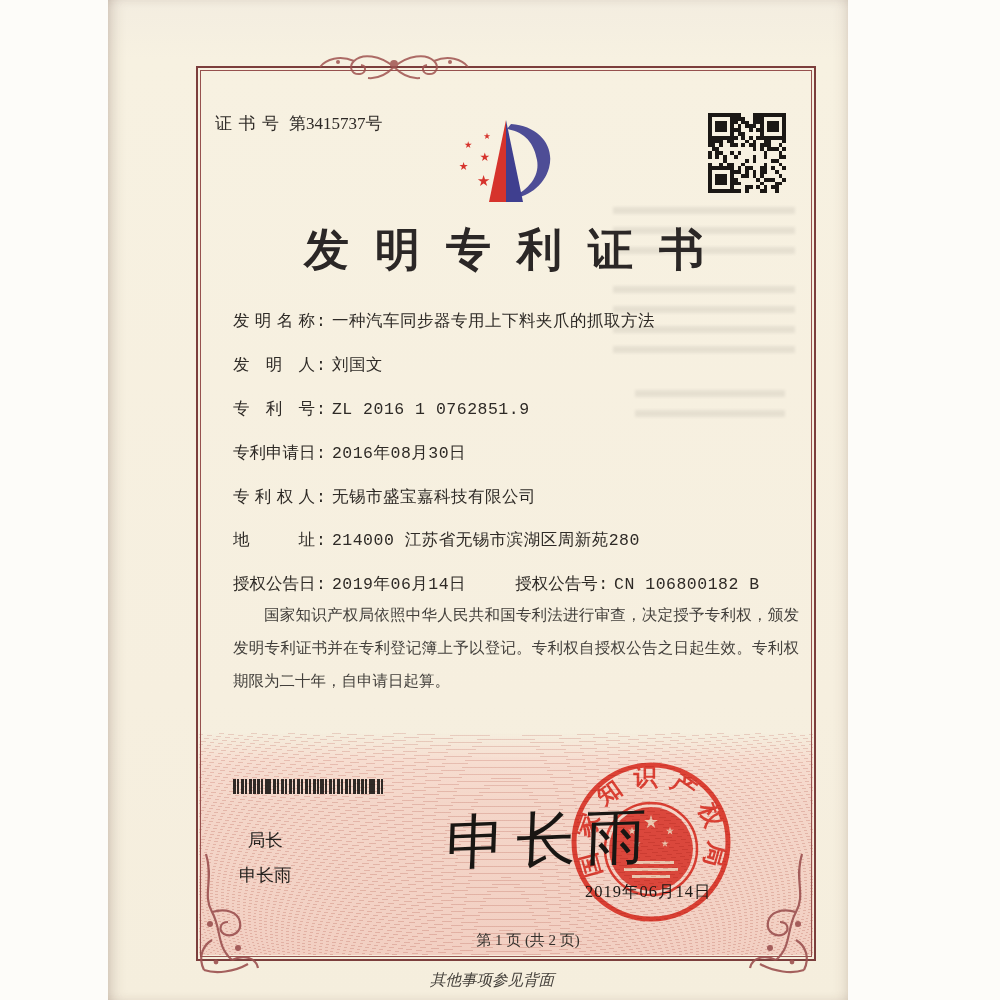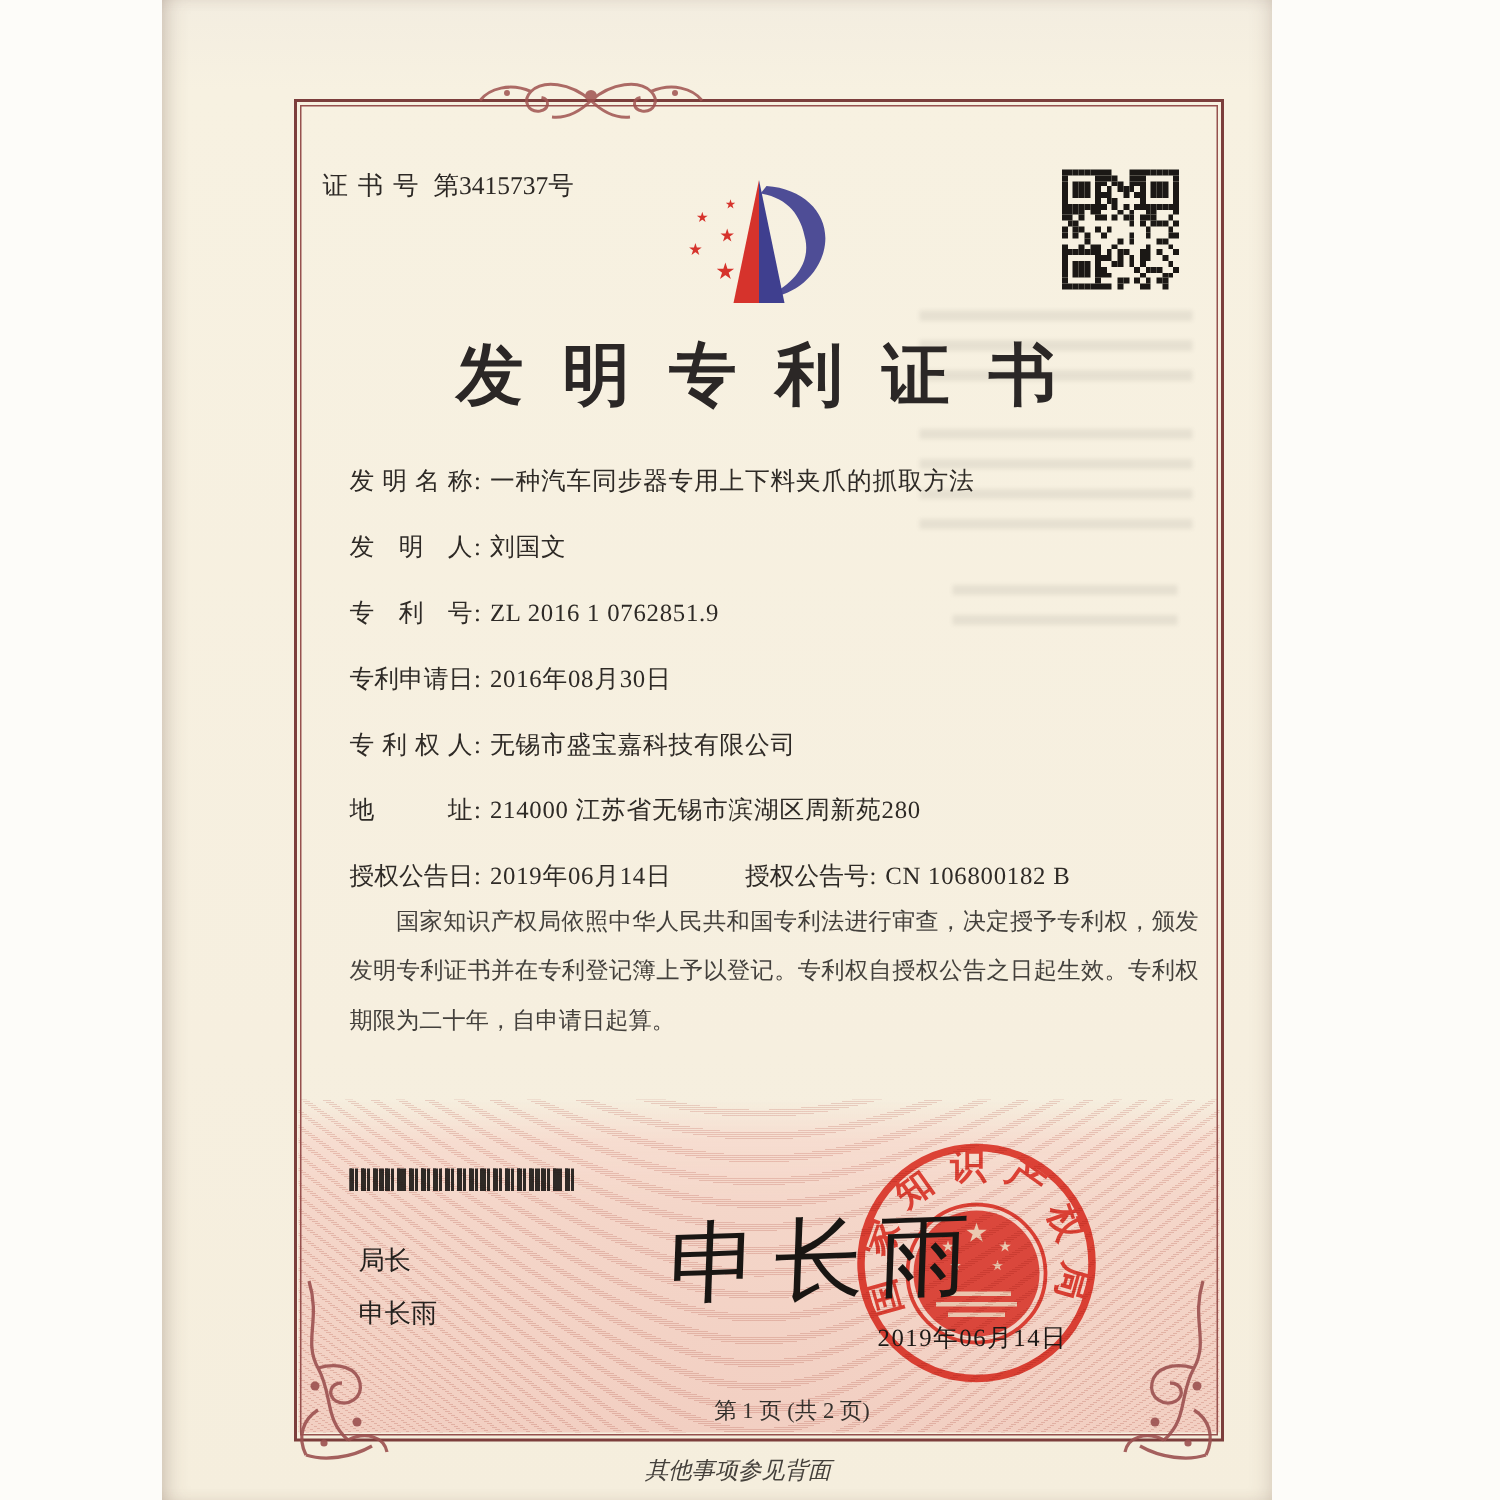--- a/index.html
+++ b/index.html
@@ -19,35 +19,35 @@
         background:linear-gradient(180deg,rgba(246,219,208,0) 0,rgba(246,217,205,.85) 28px,#f4d6c9 70px,#f2cfc2 100%);}
   .band::after{content:'';position:absolute;inset:0;
         background:repeating-radial-gradient(ellipse 140% 90% at 50% 150%,
           rgba(200,128,118,.30) 0 1px,rgba(0,0,0,0) 1px 6px);
         mix-blend-mode:multiply;}
   
   .certno{position:absolute;left:107px;top:112px;font-size:17px;color:#2c2825;z-index:2;}
   .certno .lblj{display:inline-block;width:64px;text-align:justify;text-align-last:justify;margin-right:10px;}
   .title{position:absolute;left:88px;top:220px;width:616px;text-align:center;
          font-size:45px;font-weight:700;color:#2b2726;letter-spacing:26px;text-indent:26px;z-index:2;}
-  .row{position:absolute;left:125px;font-size:16.5px;color:#2e2a26;white-space:nowrap;z-index:2;}
+  .row{position:absolute;left:125px;font-size:16.5px;color:#2e2a26;white-space:nowrap;z-index:2;font-family:Liberation Mono, monospace;}
   .lbl{display:inline-block;width:82px;text-align:justify;text-align-last:justify;}
   .colon{margin:0 3px 0 1px;}
   .val{margin-left:3px;letter-spacing:.5px;}
   .grant-pair2{margin-left:49px;}
   .body-text{position:absolute;left:125px;top:598px;width:566px;z-index:2;
              font-size:15.5px;line-height:33px;color:#43403c;text-align:justify;}
   .body-text p{margin:0;text-indent:2em;}
   
   .barcode{position:absolute;left:125px;top:779px;width:150px;height:15px;z-index:2;opacity:.88;
     background:repeating-linear-gradient(90deg,#141210 0 2px,rgba(0,0,0,0) 2px 4px),
                repeating-linear-gradient(90deg,#141210 0 3px,rgba(0,0,0,0) 3px 8px),
                repeating-linear-gradient(90deg,rgba(0,0,0,0) 0 9px,#141210 9px 10px,rgba(0,0,0,0) 10px 13px);}
   .director{position:absolute;left:131px;top:823px;font-size:17.5px;line-height:35px;color:#24211e;z-index:2;
-            font-family:"Liberation Sans","DejaVu Sans",sans-serif;}
+            font-family:"Liberation Sans","DejaVu Sans",sans-serif;text-align:center;}
   .signature{position:absolute;left:338px;top:800px;font-size:60px;color:#191613;z-index:3;
              letter-spacing:10px;transform:rotate(-2deg) skewX(-4deg);
              font-family:"DejaVu Serif","Liberation Serif",serif;}
   .seal{position:absolute;left:458px;top:757px;width:170px;height:170px;z-index:2;
         mix-blend-mode:multiply;opacity:.92;}
   .seal-date{position:absolute;left:477px;top:881px;font-size:16.5px;color:#1c1916;z-index:4;letter-spacing:1px;}
   .pageno{position:absolute;left:88px;top:931px;width:616px;text-align:center;
           font-size:15px;color:#33302c;z-index:2;margin-left:24px;}
   .backnote{position:absolute;left:88px;top:970px;width:592px;text-align:center;
             font-size:15.5px;color:#45413c;z-index:2;font-style:italic;}

